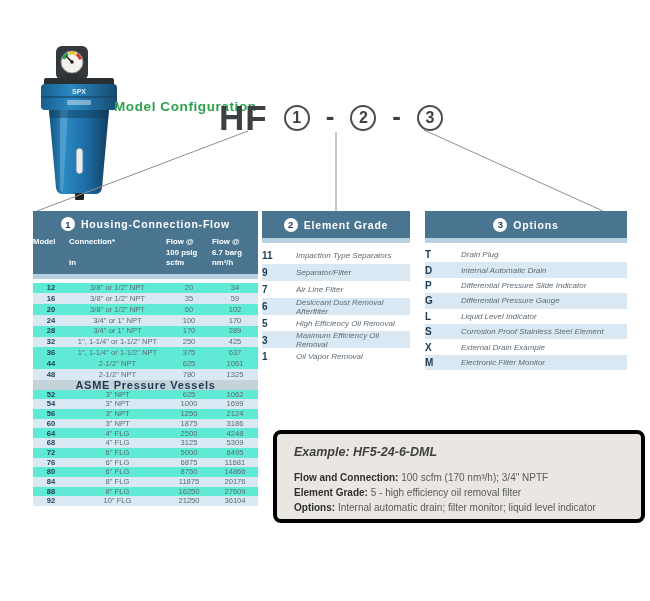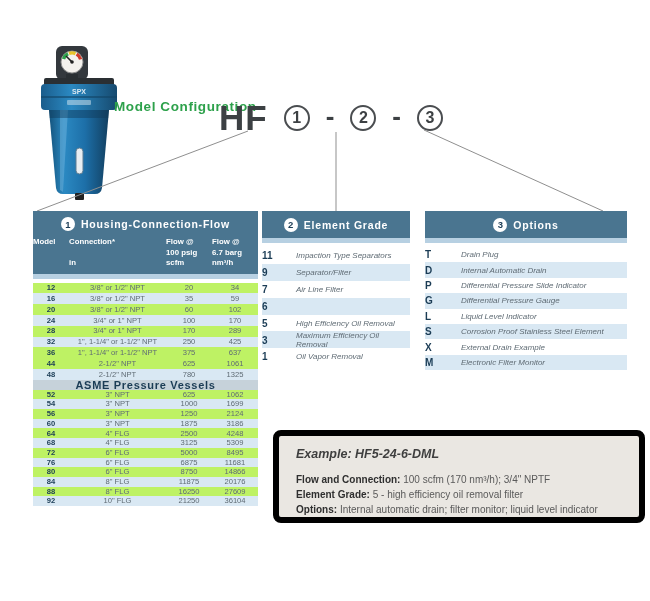--- a/index.html
+++ b/index.html
@@ -29,21 +29,21 @@
   .ttl { font-weight:bold; font-size:10.5px; letter-spacing:.8px; }
   .strip { height:5px; background:#b7d0e2; }
   .wgap { height:4px; background:#fff; }
 
   
   .housing { left:33px; width:225px; }
   .housing .thead { padding-bottom:5px; }
   .hcols { display:grid; grid-template-columns:36px 97px 46px 46px; margin-top:6px; }
   .hcol { display:flex; flex-direction:column; align-items:flex-start; }
   .hcol span { font-size:7.8px; font-weight:bold; line-height:1.35; min-height:10px; text-align:center; }
-  .hrow { display:grid; grid-template-columns:36px 97px 46px 46px; align-items:center; height:10.8px; background:#bef264; }
+  .hrow { display:grid; grid-template-columns:36px 97px 46px 46px; align-items:center; height:10.8px; background:#5eead4; }
   .asme-rows .hrow { height:9.7px; }
   .hrow.alt { background:#d9e8f3; }
   .hrow span { font-size:7.6px; text-align:center; color:#5f6b74; line-height:1; }
   .hrow .c-model { font-weight:bold; color:#1b3c55; }
   .asme-band { height:10px; background:#c6d2da; color:#1b3c55; font-size:11px; font-weight:bold;
                letter-spacing:.7px; display:flex; align-items:center; justify-content:center; }
   .footnote { position:absolute; left:33px; top:524px; width:250px; font-style:italic; color:#8a8a8a;
               font-size:8px; line-height:1.45; }
 
   
@@ -52,21 +52,21 @@
   .code-head { height:27px; display:flex; align-items:center; justify-content:center; gap:6px; }
   .erow { display:grid; align-items:center; background:#fff; }
   .egrade .erow { grid-template-columns:34px 1fr; height:16.9px; }
   .options .erow { grid-template-columns:36px 1fr; height:15.4px; }
   .erow.alt { background:#d9e8f3; }
   .erow .c-code { font-size:10px; font-weight:bold; color:#1b3c55; text-align:left; }
   .erow .c-label { font-size:8px; color:#5f6b74; text-align:left;font-style:italic; }
 
   
   .example { position:absolute; left:273px; top:430px; width:372px; height:93px; background:#eae7e2;
-             border:6px solid #000000; border-radius:8px; padding:11px 17px; }
+             border:4px solid #000000; border-radius:8px; padding:11px 17px; }
   .ex-title { font-weight:bold; font-style:italic; font-size:12.5px; color:#3f3f3f; margin-bottom:11px; }
   .ex-line { font-size:10px; color:#5a5a5a; line-height:1.52; }
   .ex-line b { color:#2f2f2f; }
 </style>
 </head>
 <body>
 
 <div class="canvas">
 
   <svg class="product" width="102" height="156" viewBox="0 0 102 156">
@@ -309,20 +309,21 @@
         <div class="erow alt">
           <span class="c-code">9</span>
           <span class="c-label">Separator/Filter</span>
         </div>
         <div class="erow">
           <span class="c-code">7</span>
           <span class="c-label">Air Line Filter</span>
         </div>
         <div class="erow alt">
           <span class="c-code">6</span>
+          <span class="c-label">Desiccant Dust Removal Afterfilter</span>
         </div>
         <div class="erow">
           <span class="c-code">5</span>
           <span class="c-label">High Efficiency Oil Removal</span>
         </div>
         <div class="erow alt">
           <span class="c-code">3</span>
           <span class="c-label">Maximum Efficiency Oil Removal</span>
         </div>
         <div class="erow">

